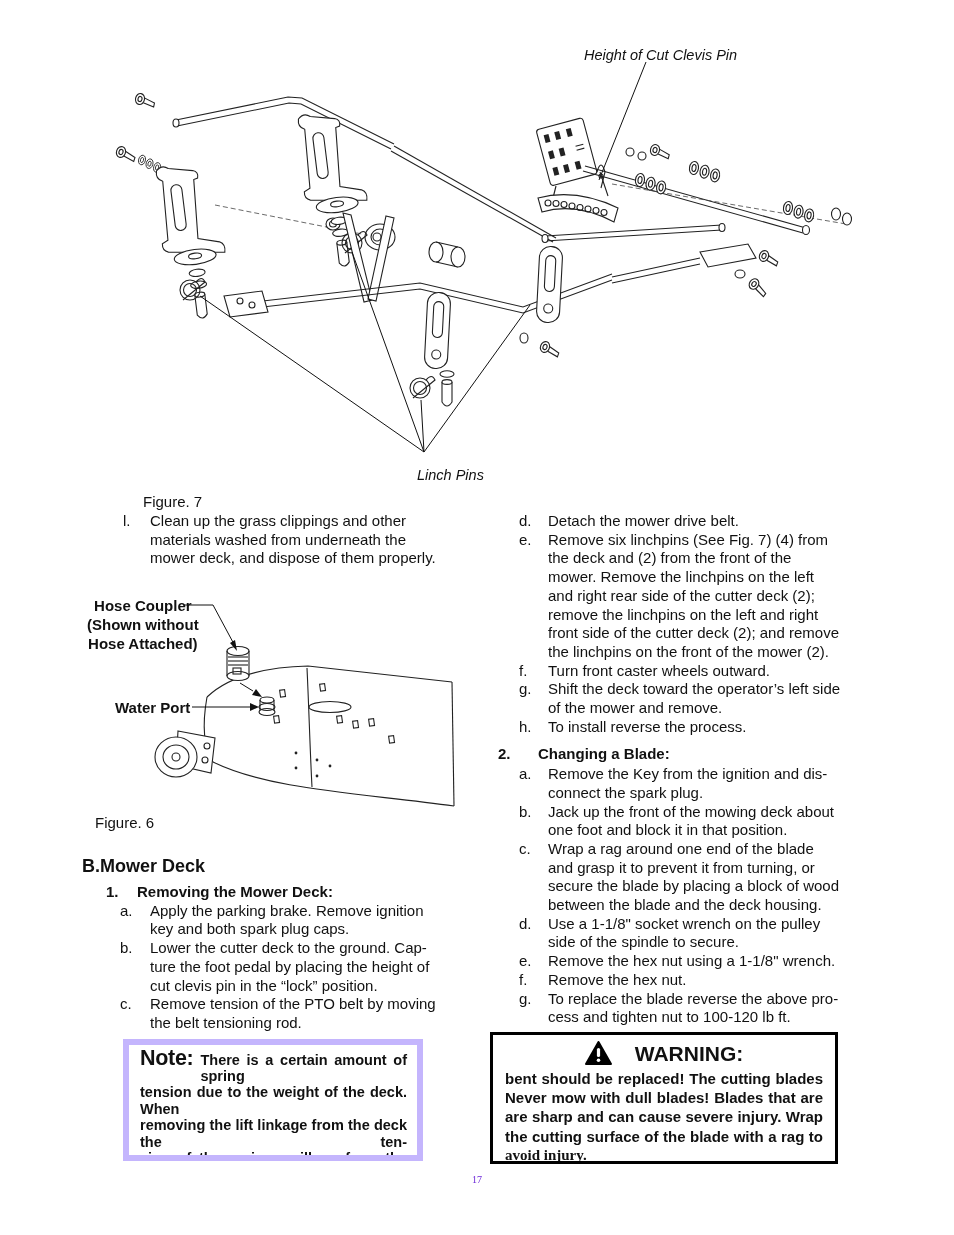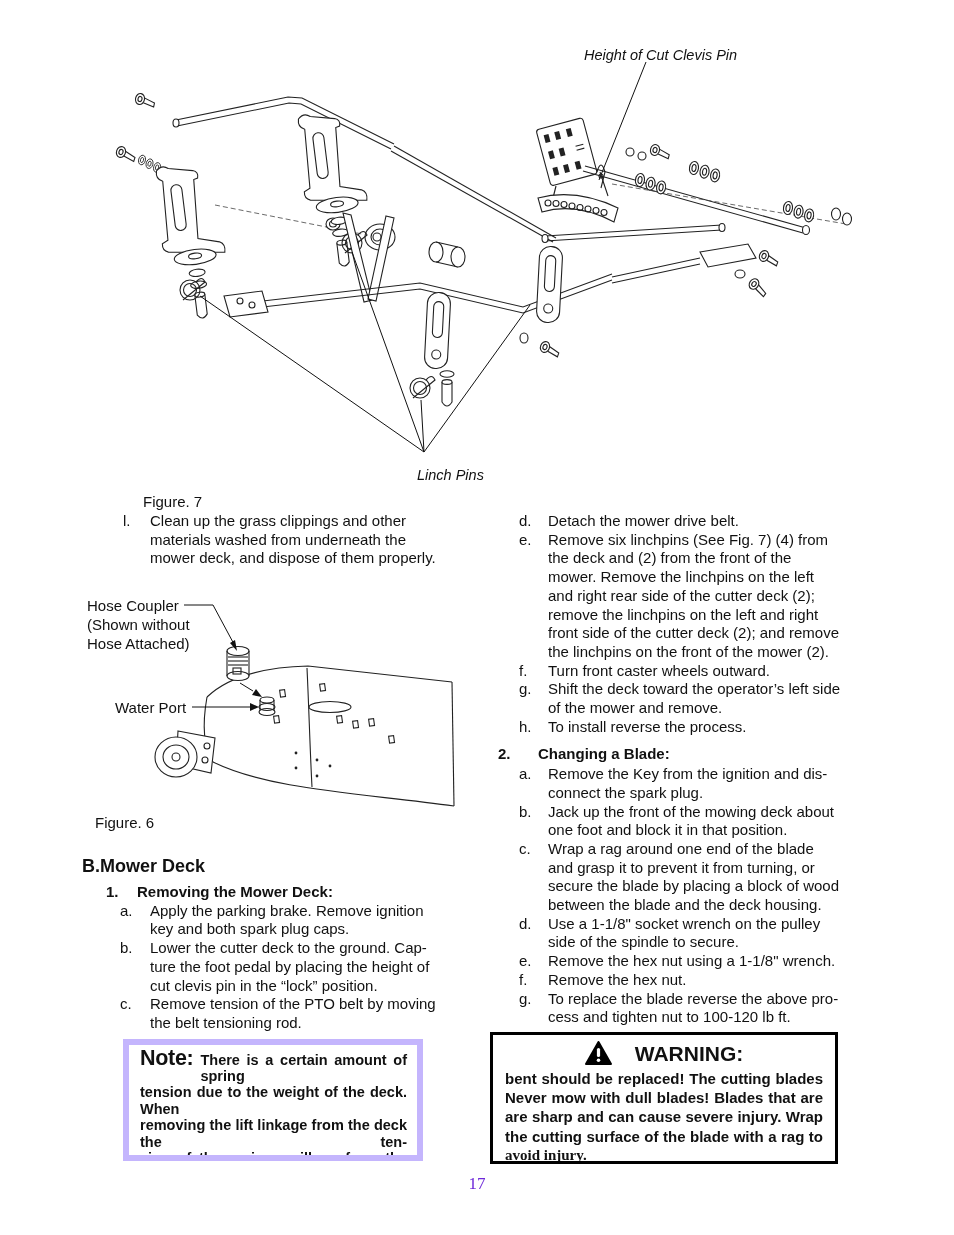--- a/index.html
+++ b/index.html
@@ -8,34 +8,34 @@
     background:#ffffff; font-family:"Liberation Sans", sans-serif; color:#111;
     overflow:hidden;
   }
   svg { display:block; }
   .sk { fill:none; stroke:#222; stroke-width:1.1; }
   .skf { fill:#fff; stroke:#222; stroke-width:1.1; }
   .dash { stroke:#444; stroke-width:0.8; stroke-dasharray:5 3; fill:none; }
   .ptr { stroke:#111; stroke-width:1; fill:none; }
 
   .fig7-svg { position:absolute; left:0; top:0; }
-  .fig-label { position:absolute; font-size:14.5px; line-height:18px; white-space:pre; }
+  .fig-label { position:absolute; font-size:14.5px; line-height:18px; white-space:pre;text-align:center; }
   .italic { font-style:italic; }
   .caption { position:absolute; font-size:15px; }
 
   
   .li { display:flex; }
   .mk { flex:0 0 auto; }
   .tx { white-space:pre; }
 
   .item-l { position:absolute; left:123px; top:512px; font-size:15px; line-height:18.7px; }
   .item-l .mk { width:27px; }
 
   .fig6 { position:absolute; left:80px; top:590px; width:382px; height:250px; }
-  .fig6 .fig-label { font-style:normal; font-size:15px; line-height:19px; }
+  .fig6 .fig-label { font-style:normal; font-size:15px; line-height:19px;font-weight:bold; }
 
   .lc { position:absolute; left:82px; top:855px; width:378px; font-size:15px; line-height:18.7px; }
   .lc .heading { font-size:18px; font-weight:bold; line-height:22px; }
   .lc .sub { display:flex; font-weight:bold; margin-top:6px; }
   .lc .sub .num { padding-left:24px; width:31px; flex:0 0 auto; }
   .lc .mk { padding-left:38px; width:30px; }
 
   .rc { position:absolute; left:498px; top:512px; width:356px; font-size:15px; line-height:18.7px; }
   .rc .mk { padding-left:21px; width:29px; }
   .rc .sub { display:flex; font-weight:bold; margin-top:9px; margin-bottom:1px; }
@@ -56,21 +56,21 @@
     position:absolute; left:490px; top:1032px; width:348px; height:132px;
     border:3px solid #000; box-sizing:border-box; overflow:hidden;
   }
   .warn-head { display:flex; justify-content:center; align-items:center; gap:23px; margin-top:6px; }
   .warn-title { font-size:21px; font-weight:bold; }
   .warn-body { padding:3px 12px 0 12px; }
   .warn-line { font-size:15px; font-weight:bold; line-height:19.2px; text-align:justify; text-align-last:justify; }
 
   .pageno {
     position:absolute; left:0; right:0; top:1174px; text-align:center;
-    font-family:"Liberation Serif", serif; font-size:17px; color:#6d28d9;
+    font-family:"Liberation Serif", serif; font-size:10px; color:#6d28d9;
   }
 </style>
 </head>
 <body>
 
 <div class="page">
 
   <svg class="fig7-svg" width="954" height="500" viewBox="0 0 954 500">
     <defs>
       <g id="hbracket">

